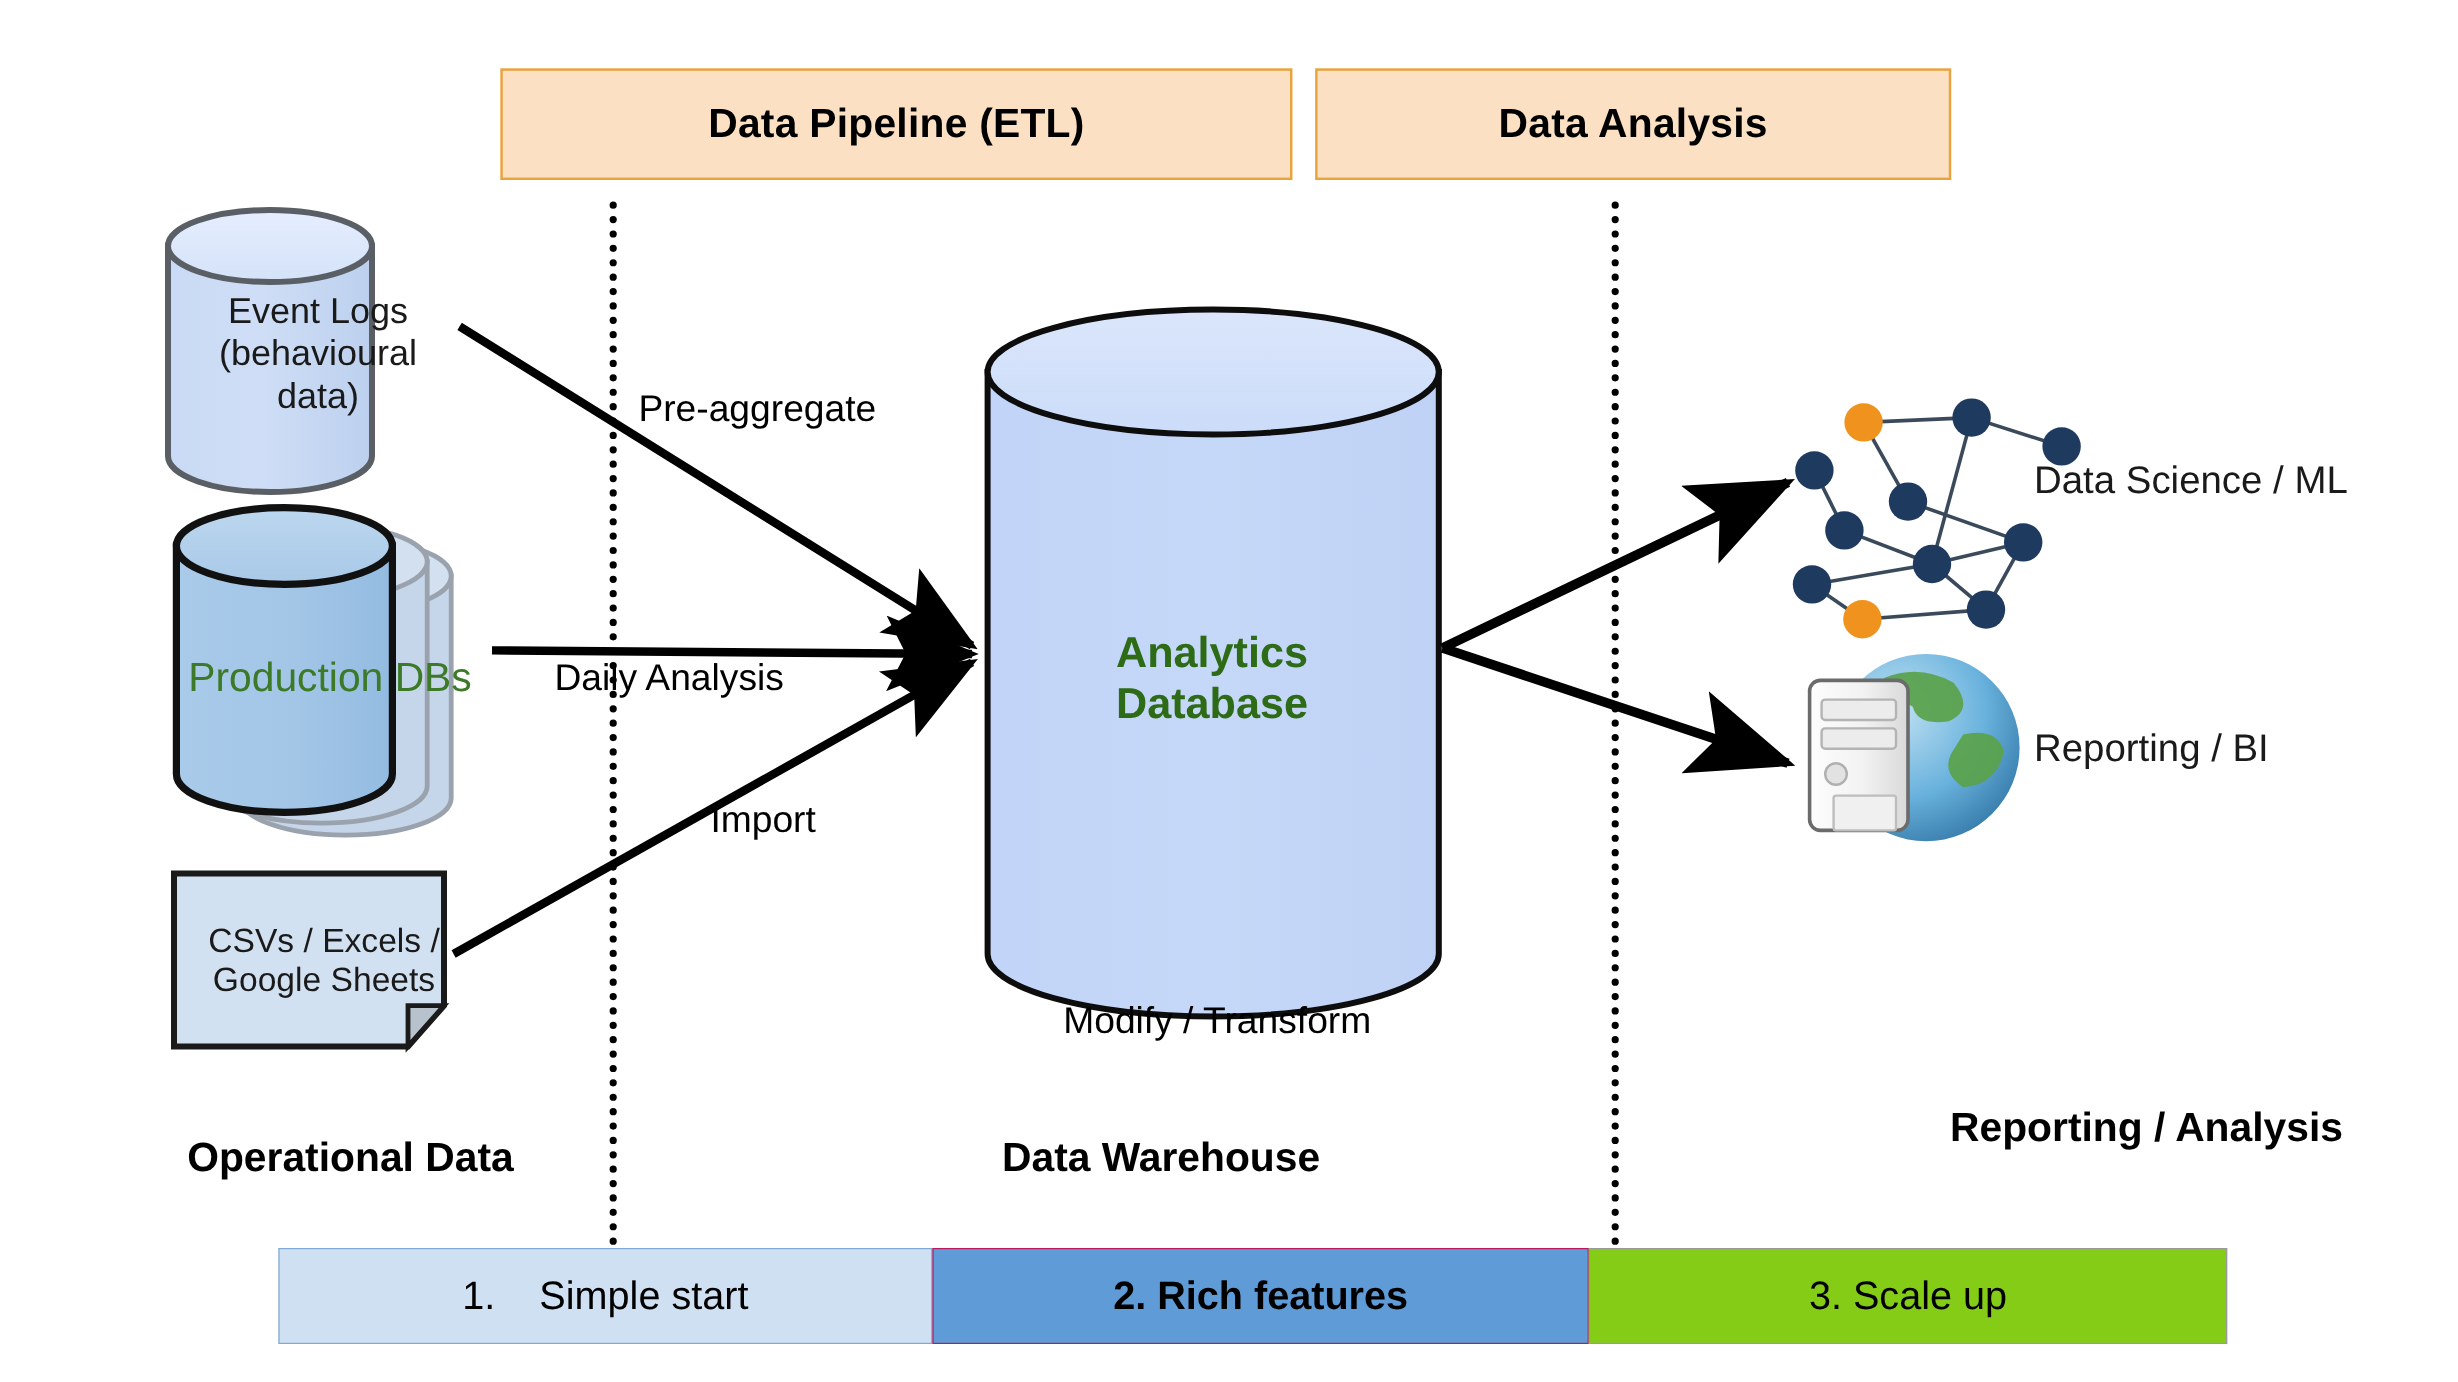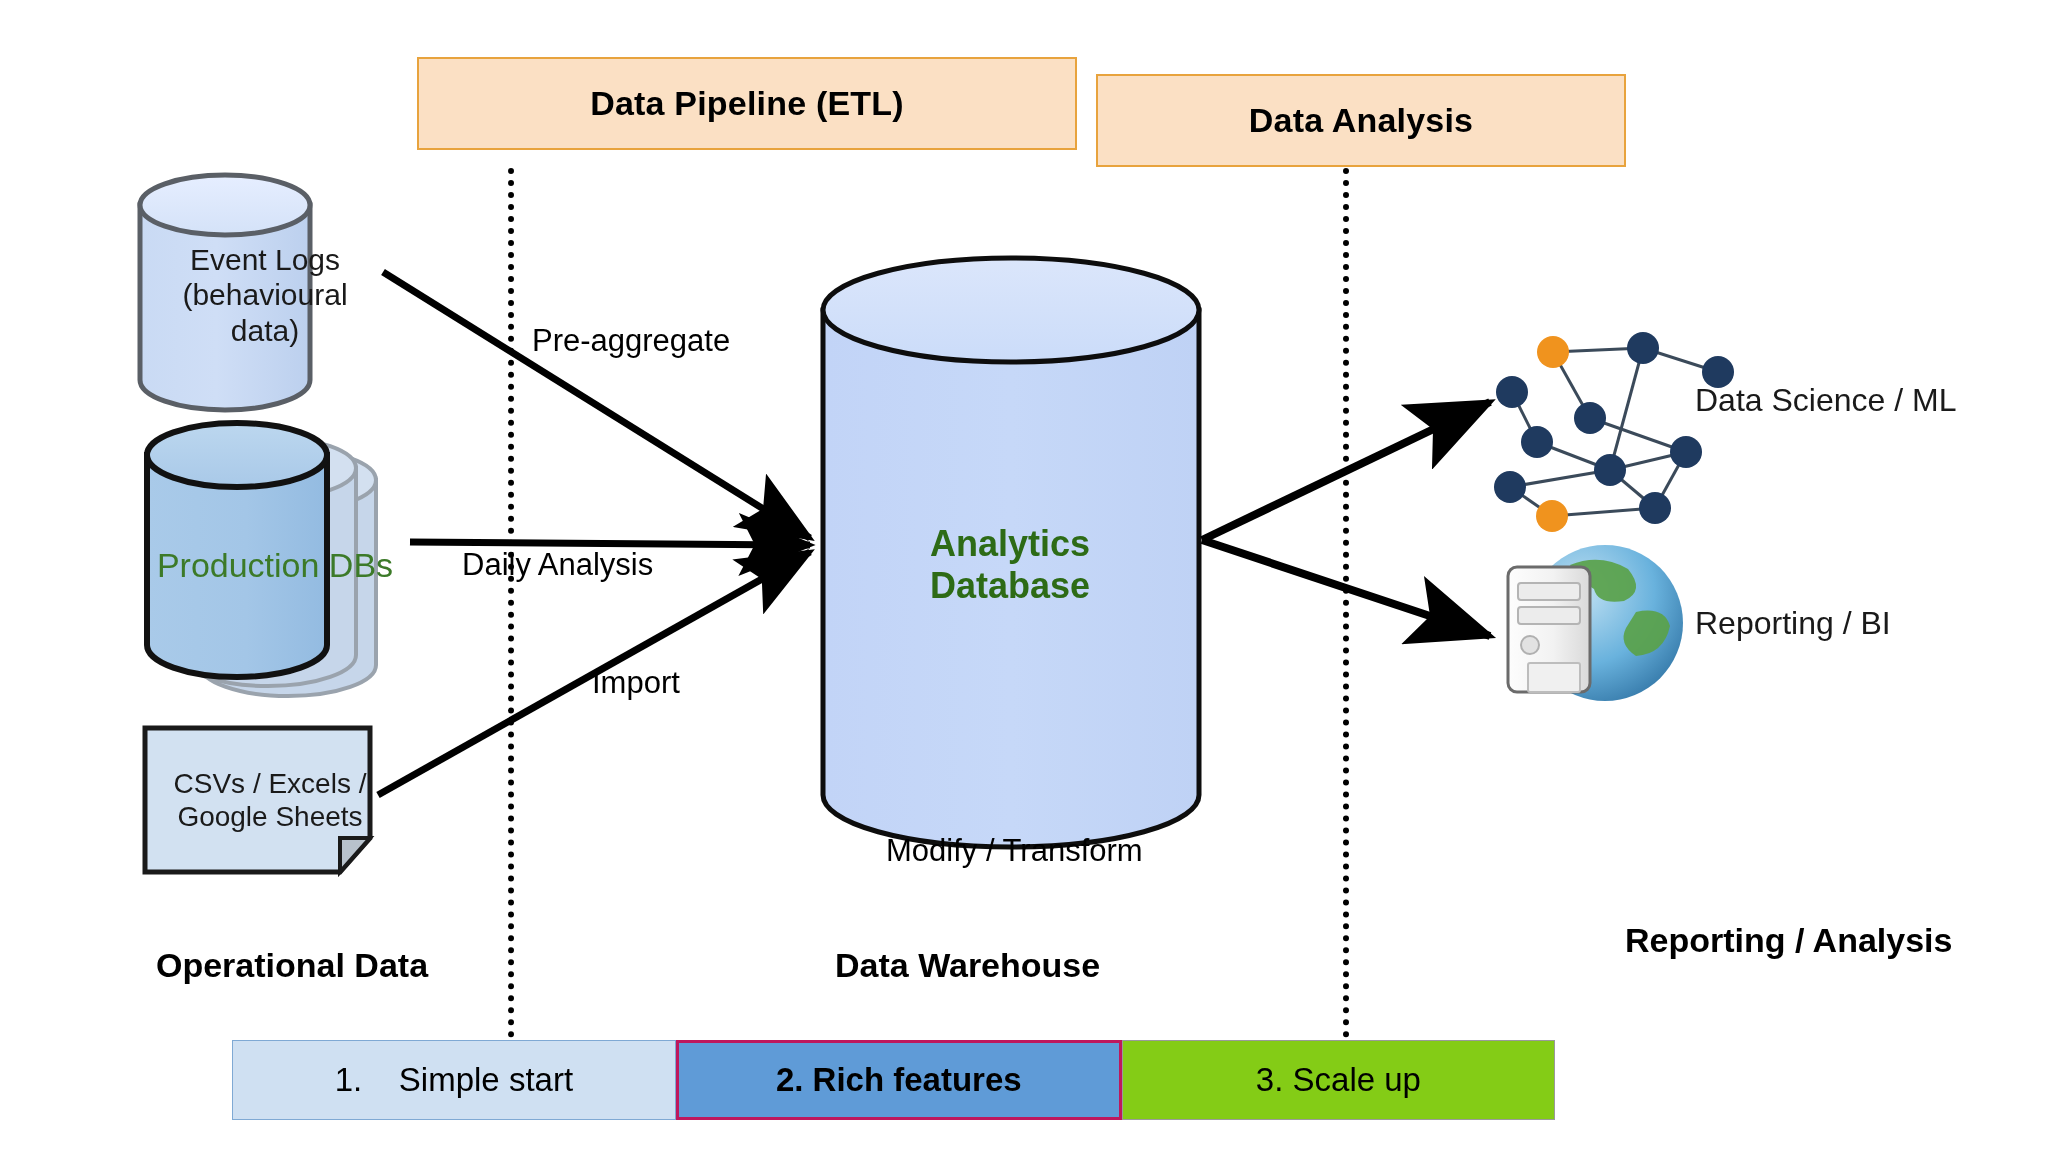--- a/index.html
+++ b/index.html
@@ -29,21 +29,21 @@
     justify-content: center;
     box-sizing: border-box;
   }
   .phase-box span {
     font-size: 34px;
     font-weight: bold;
     color: #000000;
     letter-spacing: 0.2px;
   }
   #phase-etl   { left: 417px; top: 57px; width: 660px; height: 93px; }
-  #phase-analysis { left: 1096px; top: 57px; width: 530px; height: 93px; margin-top: 17px; }
+  #phase-analysis { left: 1096px; top: 57px; width: 530px; height: 93px; }
 
   
   .divider {
     position: absolute;
     width: 0;
     border-left: 6px dotted #000000;
   }
   #divider-left  { left: 508px;  top: 168px; height: 870px; }
   #divider-right { left: 1343px; top: 168px; height: 870px; }
 
@@ -111,42 +111,42 @@
   }
   #section-operational { left: 156px;  top: 945px; }
   #section-warehouse   { left: 835px;  top: 945px; }
   #section-reporting   { left: 1625px; top: 920px; text-align: left; }
 
   
   #stage-bar {
     position: absolute;
     left: 232px;
     top: 1040px;
-    width: 1323px;
+    width: 1624px;
     height: 80px;
     display: flex;
   }
   .stage {
     display: flex;
     align-items: center;
     justify-content: center;
     box-sizing: border-box;
     font-size: 33px;
     color: #000000;
     white-space: pre;
   }
   #stage-1 {
     width: 545px;
     background: #cfe0f2;
     border: 1px solid #7fa9d4;
   }
   #stage-2 {
     width: 547px;
     background: #5f9bd7;
-    border: 3px solid #be185d;
+    border: 1px solid #be185d;
     font-weight: bold;
   }
   #stage-3 {
     width: 532px;
     background: #84cc16;
     border: 1px solid #9a9a9a;
   }
 </style>
 </head>
 <body>

